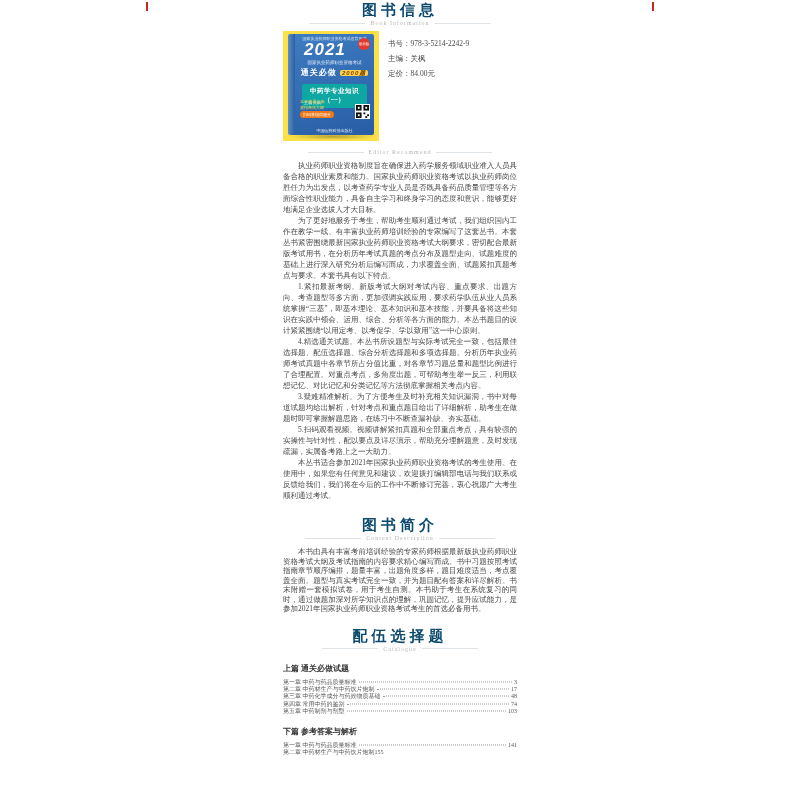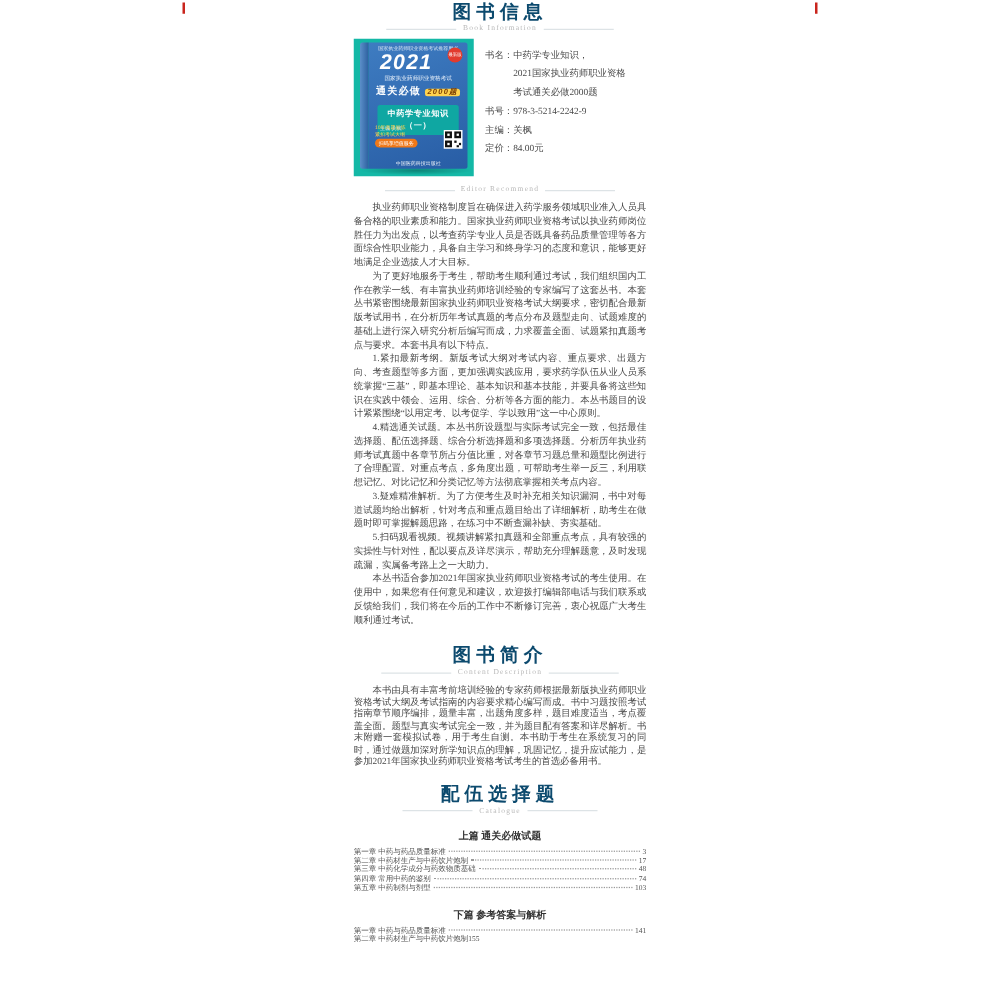--- a/index.html
+++ b/index.html
@@ -14,21 +14,21 @@
   .corner-left { left:146px; } .corner-right { right:146px; }
 
   .sec-header { text-align:center; }
   .sec-title { font-size:15px; font-weight:bold; color:#0c4a6e; letter-spacing:4px; line-height:17px; }
   .sec-sub { display:flex; align-items:center; justify-content:center; height:8px; }
   .sec-sub .line { width:56px; height:1px; background:#dde3e6; }
   .sec-sub .sub-text { font-size:6px; color:#b8b8b8; margin:0 5px; letter-spacing:1px; white-space:nowrap; }
 
   
   .info-row { display:flex; margin-top:4px; height:110px; }
-  .cover-area { width:96px; height:110px; position:relative; flex:none; background:#14b8a6; }
+  .cover-area { width:96px; height:110px; position:relative; flex:none; background:#fde047; }
   .book { position:absolute; left:5px; top:3px; width:86px; height:101px; display:flex; }
   .book-shadow { position:absolute; left:4px; right:0; bottom:1px; height:7px;
     background:radial-gradient(ellipse at center, rgba(0,0,0,.28), rgba(0,0,0,0) 70%); }
   .book-spine { width:7px; background:linear-gradient(90deg,#5b8fc9,#2c5f9e); border-radius:2px 0 0 2px; }
   .book-front { flex:1; background:linear-gradient(160deg,#3e7cc1,#285da5); border-radius:0 2px 2px 0;
     position:relative; overflow:hidden; font-family:"Liberation Sans","DejaVu Sans",sans-serif; }
   .cv-top { position:absolute; top:2px; width:100%; text-align:center; color:#fff; font-size:4px; opacity:.8; }
   .cv-year { position:absolute; top:7px; left:9px; font-size:17px; line-height:17px; font-weight:800; font-style:italic; color:#fff; letter-spacing:1px; }
   .cv-badge { position:absolute; top:4px; right:4px; width:12px; height:12px; border-radius:50%;
     background:#e23b2e; color:#fff; font-size:3.5px; display:flex; align-items:center; justify-content:center; text-align:center; }
@@ -50,21 +50,21 @@
   .detail-value { white-space:pre-line; }
 
   .body-p { font-size:7.5px; line-height:11px; color:#484848; text-align:justify; text-indent:15px; margin:0; }
   #editor-recommend { margin-top:7px; }
   #editor-recommend .paras { margin-top:4px; }
   #content-description { margin-top:16px; }
   #content-description .paras { margin-top:5px; }
   #content-description .body-p { line-height:9.5px; }
 
   #catalogue { margin-top:14px; }
-  .part-heading { font-size:8px; font-weight:bold; text-align:center; color:#333; margin:10px 0 5px; }
+  .part-heading { font-size:8px; font-weight:bold; text-align:left; color:#333; margin:10px 0 5px; }
   .toc-row { display:flex; align-items:baseline; font-size:6px; color:#555; line-height:7.4px; }
   .toc-title { white-space:nowrap; }
   .toc-dots { flex:1; border-bottom:1px dotted #999; margin:0 2px; transform:translateY(-1.5px); }
   .toc-page { white-space:nowrap; }
 </style>
 </head>
 <body>
 
 <div class="corner-mark corner-left"></div>
 <div class="corner-mark corner-right"></div>
@@ -113,26 +113,20 @@
                 <rect x="6" y="5" width="1" height="1" fill="#111"></rect>
               <rect x="5" y="6" width="1" height="1" fill="#111"></rect>
             </svg>
           </div>
           <div class="cv-pub">中国医药科技出版社</div>
         </div>
       </div>
     </div>
 
     <div class="details">
-      <div class="detail-row">
-        <span class="detail-label">书名：</span>
-        <span class="detail-value">中药学专业知识，
-2021国家执业药师职业资格
-考试通关必做2000题</span>
-      </div>
         <div class="detail-row">
         <span class="detail-label">书号：</span>
         <span class="detail-value">978-3-5214-2242-9</span>
       </div>
         <div class="detail-row">
         <span class="detail-label">主编：</span>
         <span class="detail-value">关枫</span>
       </div>
         <div class="detail-row">
         <span class="detail-label">定价：</span>

